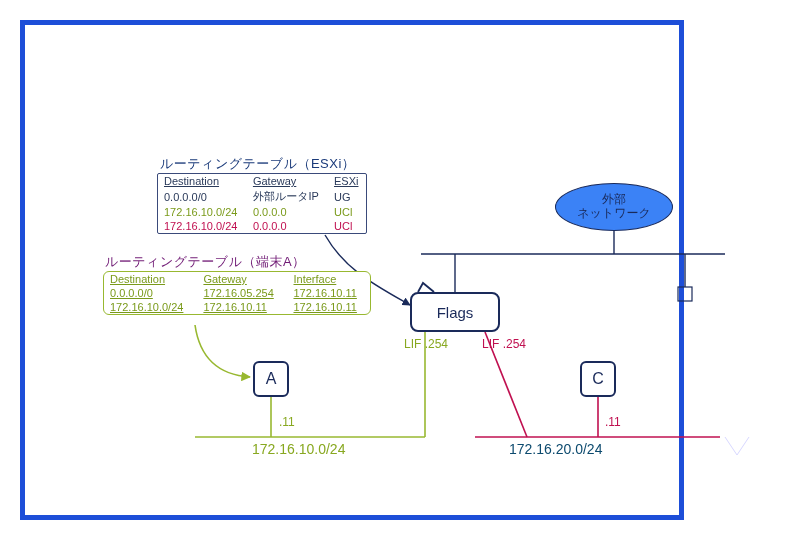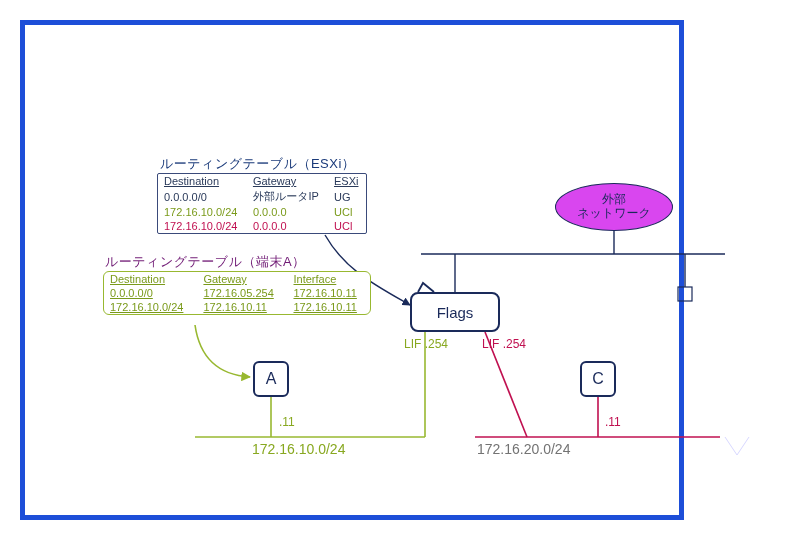--- a/index.html
+++ b/index.html
@@ -82,21 +82,21 @@
     box-sizing: border-box;
   }
 
   
   .ext-net {
     position: absolute;
     left: 530px; top: 158px;
     width: 118px; height: 48px;
     border: 1.5px solid #1a2a5a;
     border-radius: 50%;
-    background: #d946ef;
+    background: #3b82f6;
     display: flex; flex-direction: column; align-items: center; justify-content: center;
     font-size: 12px; color: #1a2a5a; line-height: 1.15;
     text-align: center;
     box-sizing: border-box;
   }
 
   
   .host {
     position: absolute;
     width: 36px; height: 36px;
@@ -130,22 +130,22 @@
     left: 580px; top: 390px;
     font-size: 12px; color: #c01050;
   }
   .subnet-g {
     position: absolute;
     left: 227px; top: 416px;
     font-size: 14px; color: #88a820;
   }
   .subnet-r {
     position: absolute;
-    left: 452px; top: 416px;
-    font-size: 14px; color: #737373;
+    left: 484px; top: 416px;
+    font-size: 14px; color: #0c4a6e;
   }
 </style>
 </head>
 <body>
 
 <div class="canvas">
 
   <svg width="760" height="500">
     <defs>
       <marker id="arrN" viewBox="0 0 10 10" refX="9" refY="5" markerWidth="6" markerHeight="6" orient="auto">

